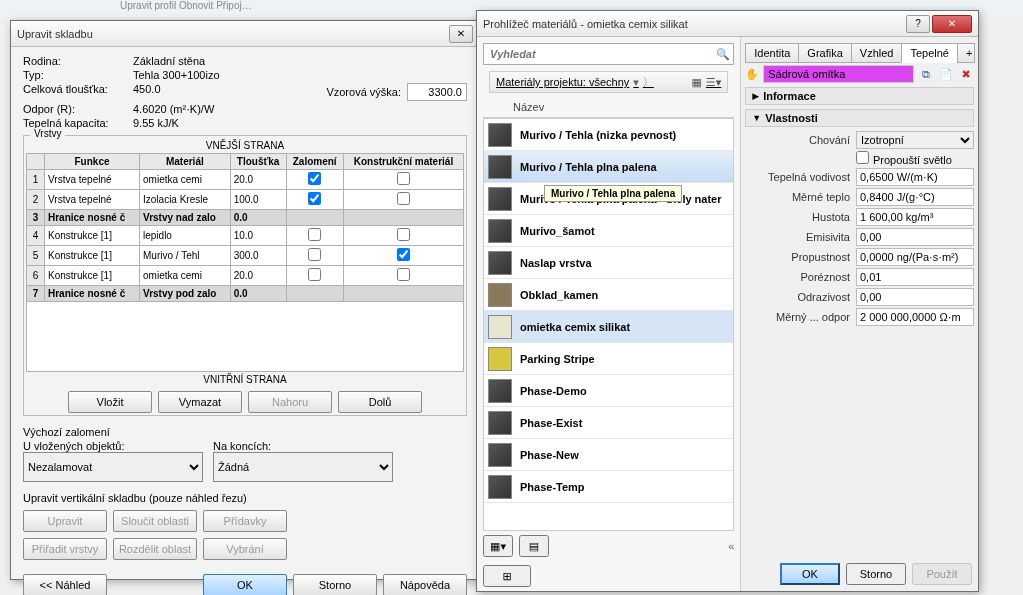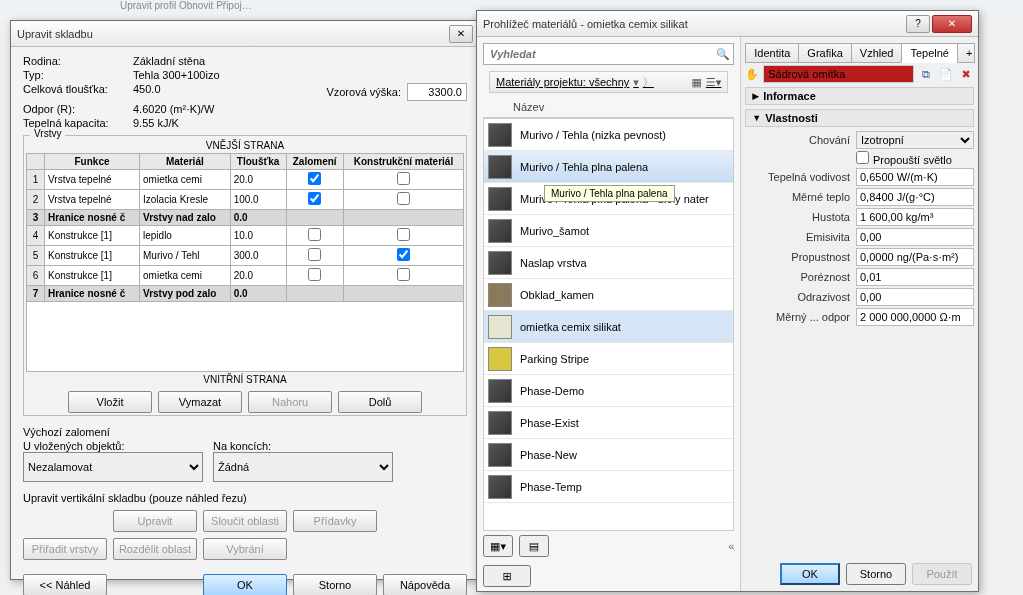--- a/index.html
+++ b/index.html
@@ -55,39 +55,39 @@
 .search input { flex: 1; border: none; outline: none; padding: 0 6px; font-style: italic; color: #888; font-weight: bold; }
 .search .mag { width: 20px; text-align: center; color: #666; }
 
 .proj-bar { margin: 0 12px; display: flex; align-items: center; height: 22px; border: 1px solid #ccc; background: linear-gradient(#fafafa,#e8e8e8); padding: 0 6px; gap: 4px; text-decoration: underline; }
 .proj-bar .arrow { color: #666; }
 .view-icons { margin-left: auto; display: flex; gap: 4px; color: #555; }
 
 .name-hdr { margin: 4px 6px 0; padding: 4px 30px; border-bottom: 1px solid #ccc; color: #444; }
 
 .matlist { flex: 1; overflow: auto; margin: 0 6px; background: #fff; border: 1px solid #ccc; }
-.matitem { display: flex; align-items: center; height: 32px; border-bottom: 1px solid #e6e6e6; padding: 0 4px; gap: 8px; position: relative; }
+.matitem { display: flex; align-items: center; height: 32px; border-bottom: 1px solid #e6e6e6; padding: 0 4px; gap: 8px; position: relative; font-weight: bold; }
 .matitem .sw { width: 24px; height: 24px; background: linear-gradient(135deg,#555,#333); border: 1px solid #888; }
 .matitem.sel { background: linear-gradient(#e4eef9,#c7dcf4); }
 .matitem.highlight { background: #d6e5f5; }
 
 .tooltip { position: absolute; left: 60px; top: 2px; background: #ffffe1; border: 1px solid #999; padding: 2px 6px; font-size: 10px; z-index: 5; }
 
 .bottom-tools { margin: 4px 6px; display: flex; gap: 6px; align-items: center; }
 .bottom-tools button { height: 22px; min-width: 30px; }
 .gg { margin-left: auto; color: #666; }
 
 .tabrow { display: flex; margin: 6px 4px 0; gap: 0; }
 .tabrow .tab { padding: 3px 8px; border: 1px solid #aaa; background: linear-gradient(#f8f8f8,#e6e6e6); margin-right: -1px; }
 .tabrow .tab.active { background: #fff; border-bottom: 1px solid #fff; }
 .tabrow .plus { width: 16px; text-align: center; }
 
 .pbar { margin: 2px 4px; display: flex; align-items: center; gap: 4px; }
 .pbar .hand { width: 14px; }
-.pbar .txt { flex: 1; border: 1px solid #ccc; padding: 2px 4px; background: #b91c1c; }
+.pbar .txt { flex: 1; border: 1px solid #ccc; padding: 2px 4px; background: #d946ef; }
 .pbar .ic { width: 16px; text-align: center; color: #3a6ea5; }
 .pbar .ic.del { color: #c03030; }
 
 .section { margin: 2px 4px; border: 1px solid #ccc; background: #e8e8e8; padding: 2px 6px; display: flex; align-items: center; gap: 4px; }
 .section .tri { font-size: 9px; }
 
 .props { margin: 0 4px; }
 .prow { display: flex; align-items: center; margin: 2px 0; }
 .prow .pl { flex: 1; text-align: right; padding-right: 6px; color: #333; }
 .prow .pv { width: 118px; }
@@ -225,21 +225,21 @@
         <div>U vložených objektů:</div>
         <select><option>Nezalamovat</option></select>
       </div>
       <div>
         <div>Na koncích:</div>
         <select><option>Žádná</option></select>
       </div>
     </div>
 
     <div class="section-lbl">Upravit vertikální skladbu (pouze náhled řezu)</div>
-    <div class="btnrow" style="justify-content:center">
+    <div class="btnrow" style="justify-content:flex-start">
       <button disabled="">Upravit</button>
       <button disabled="">Sloučit oblasti</button>
       <button disabled="">Přídavky</button>
     </div>
     <div class="btnrow" style="justify-content:flex-start">
       <button disabled="">Přiřadit vrstvy</button>
       <button disabled="">Rozdělit oblast</button>
       <button disabled="">Vybrání</button>
     </div>
 

